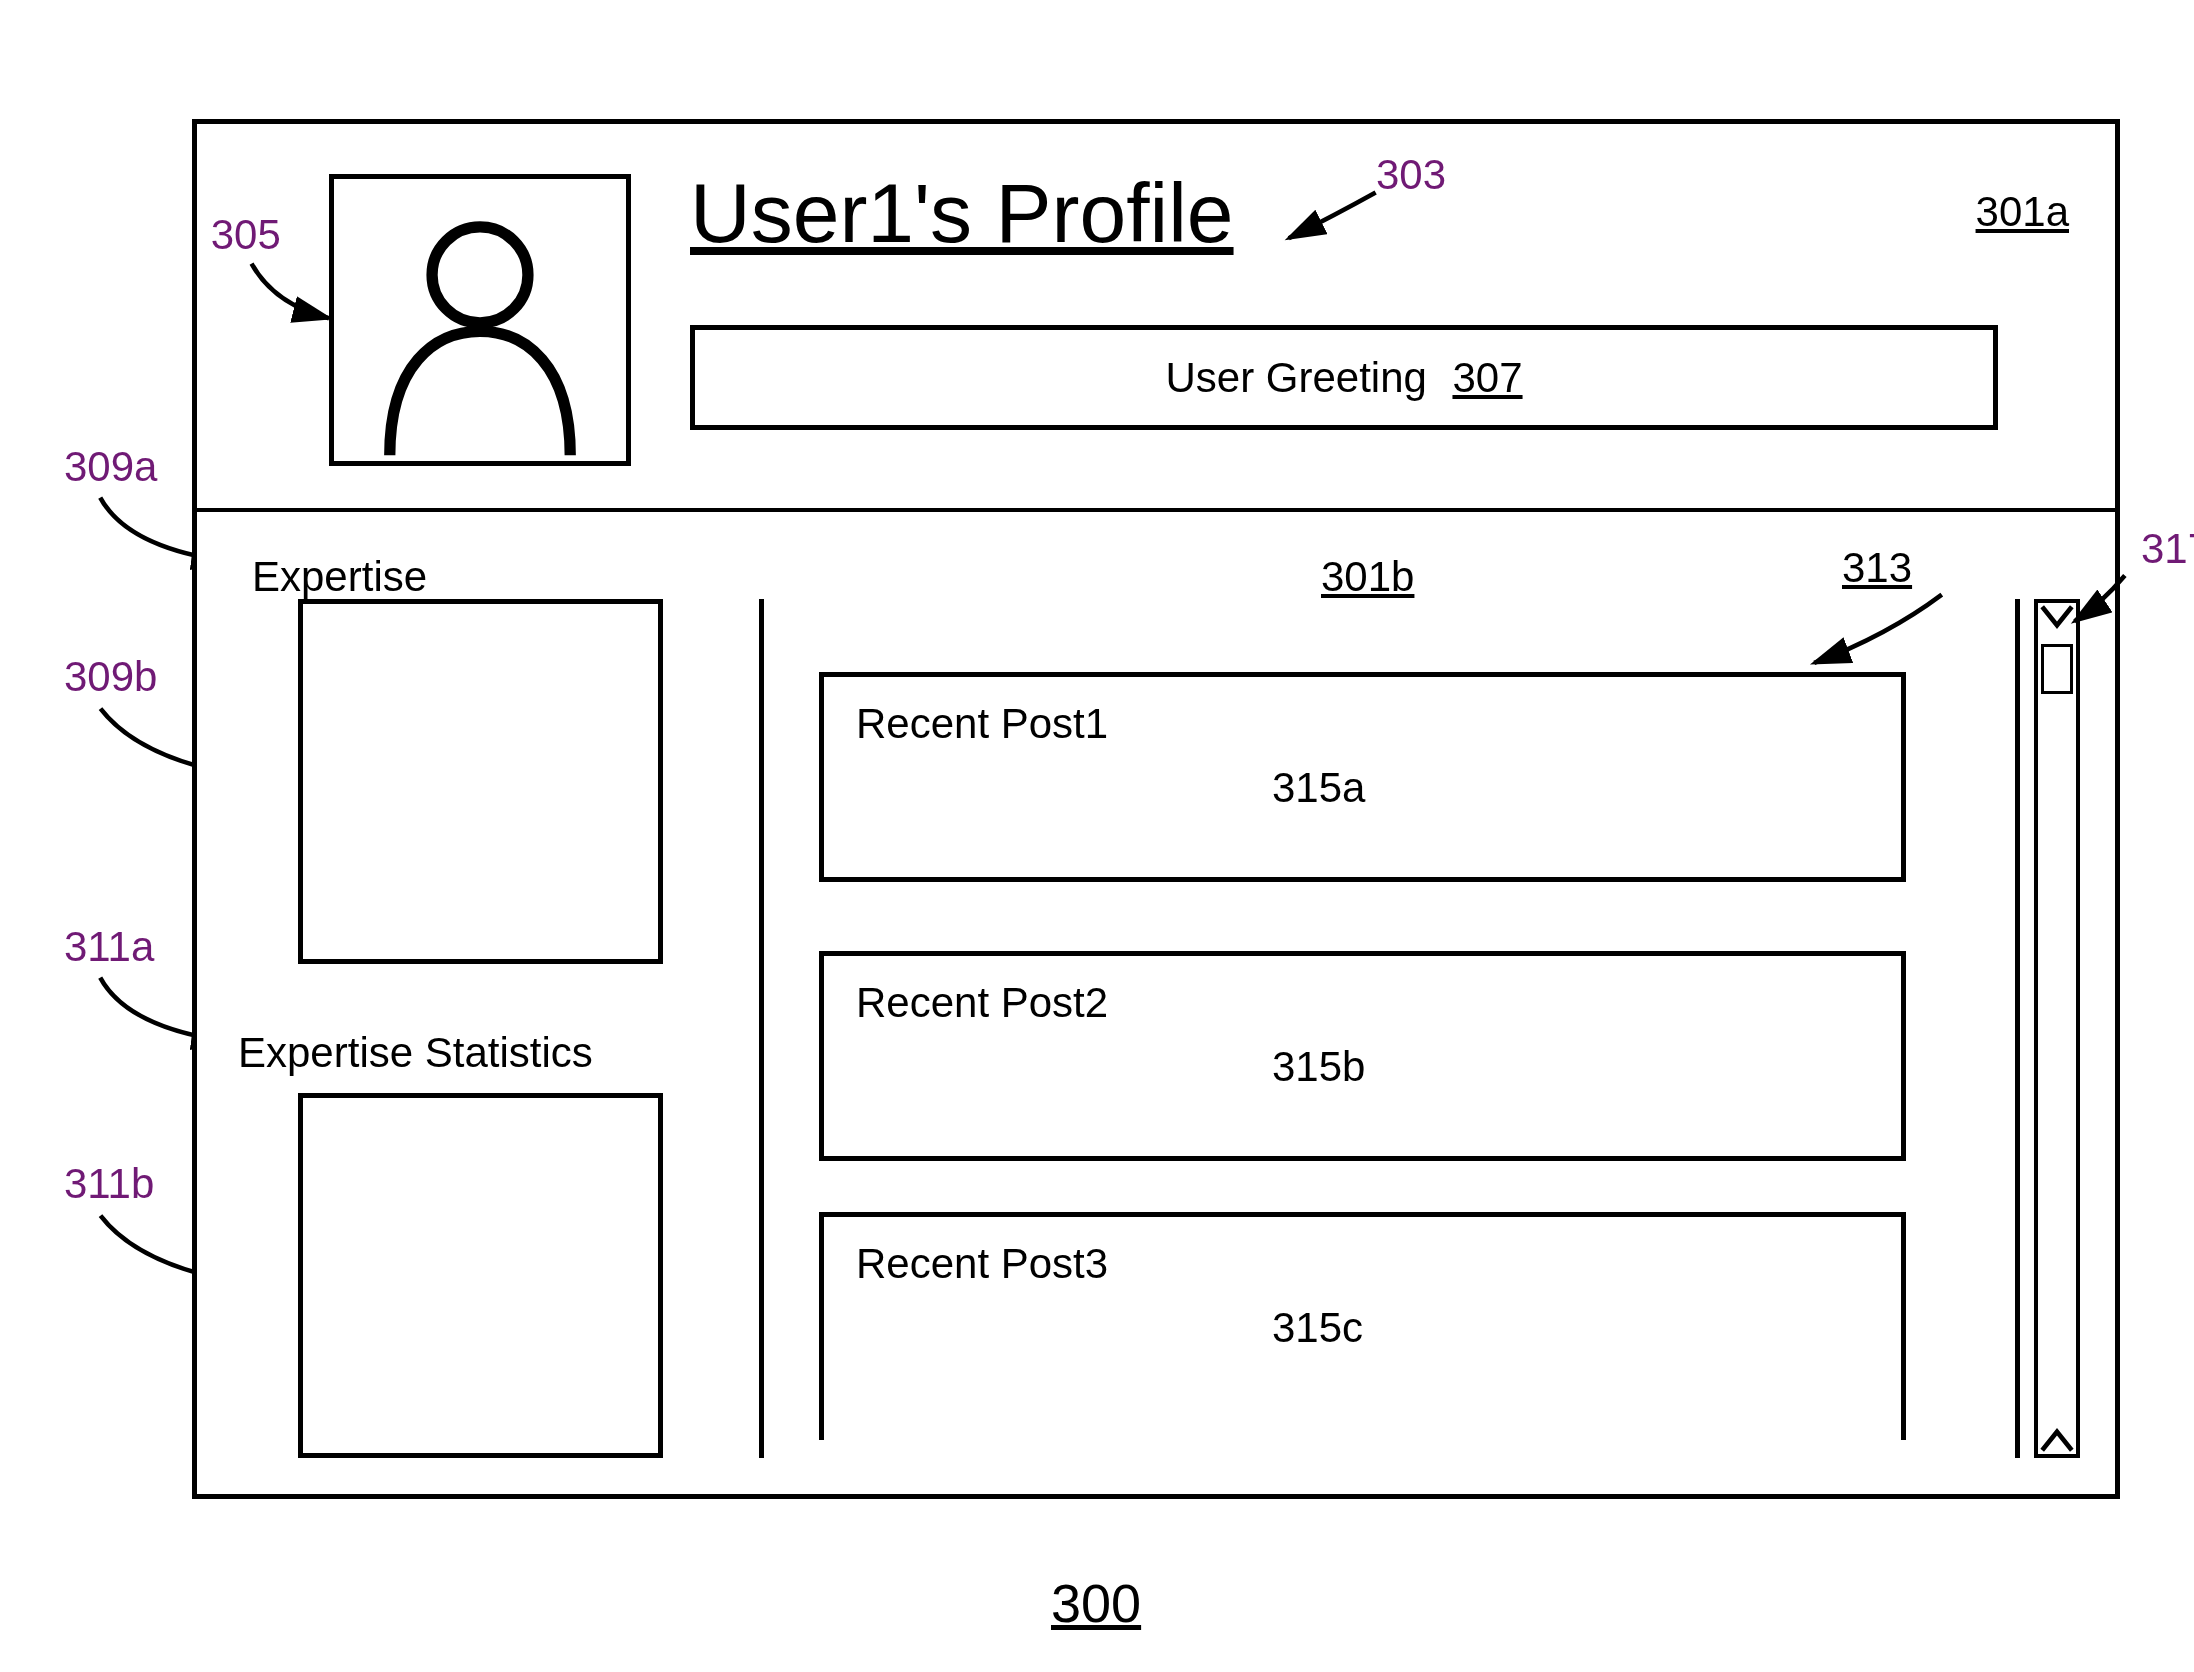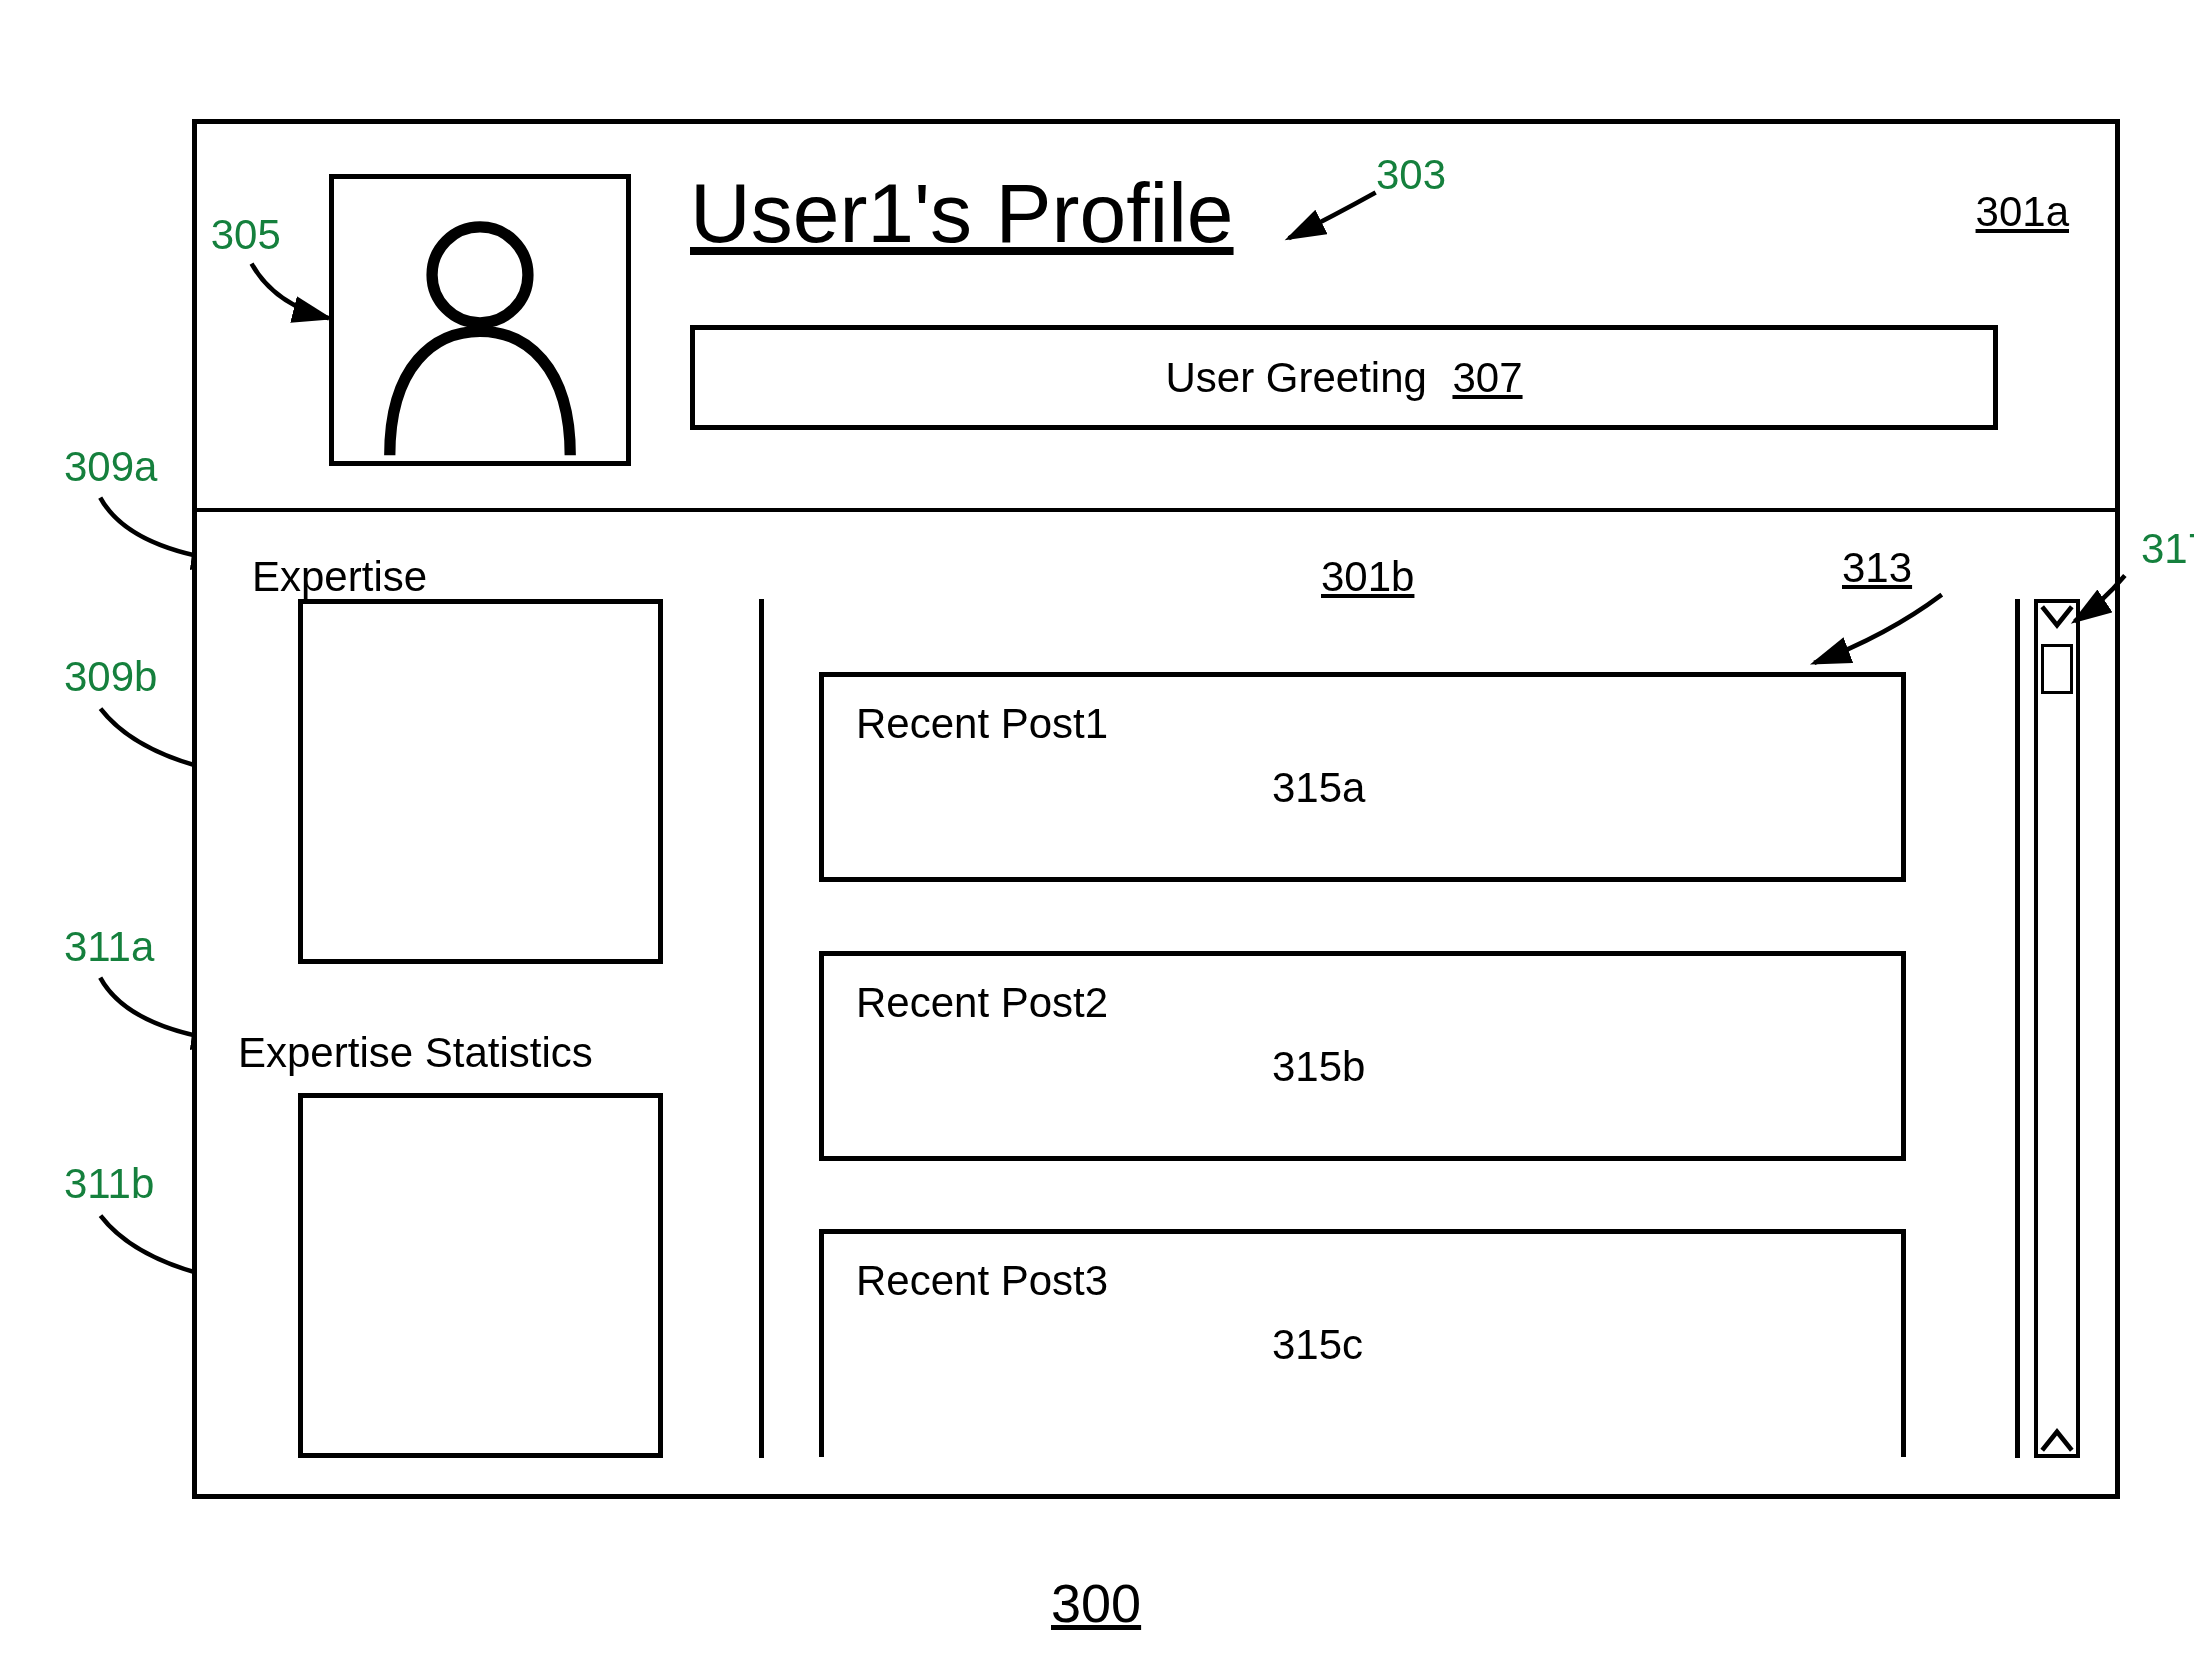--- a/index.html
+++ b/index.html
@@ -109,42 +109,42 @@
     left: 32px; top: 23px;
     font-size: 42px;
   }
   .post .post-ref {
     position: absolute;
     left: 448px; top: 87px;
     font-size: 42px;
   }
   .post1 { top: 73px; }
   .post2 { top: 352px; }
-  .post3 { top: 630px; height: 228px; border-bottom: none; }
+  .post3 { top: 613px; height: 228px; border-bottom: none; }
   .scrollbar {
     position: absolute;
     left: 1837px; top: 475px;
     width: 46px; height: 859px;
     border: 4.6px solid #000;
   }
   .scrollbar .sb-top, .scrollbar .sb-bot {
     position: absolute; left: 0; width: 100%; height: 37px;
   }
   .scrollbar .sb-top { top: 0; }
   .scrollbar .sb-bot { bottom: 0; }
   .scrollbar .sb-thumb {
     position: absolute; left: 2.7px; top: 41px;
     width: calc(100% - 5.5px); height: 50px;
     border: 3.7px solid #000;
     background: #fff;
   }
   .callout {
     position: absolute;
     font-size: 42px;
-    color: #15803d;
+    color: #701a75;
   }
   .arrow-svg { position: absolute; overflow: visible; }
   .figure-number {
     position: absolute;
     left: 1051px; top: 1572px;
     font-size: 54px;
     text-decoration: underline;
   }
 </style>
 </head>

